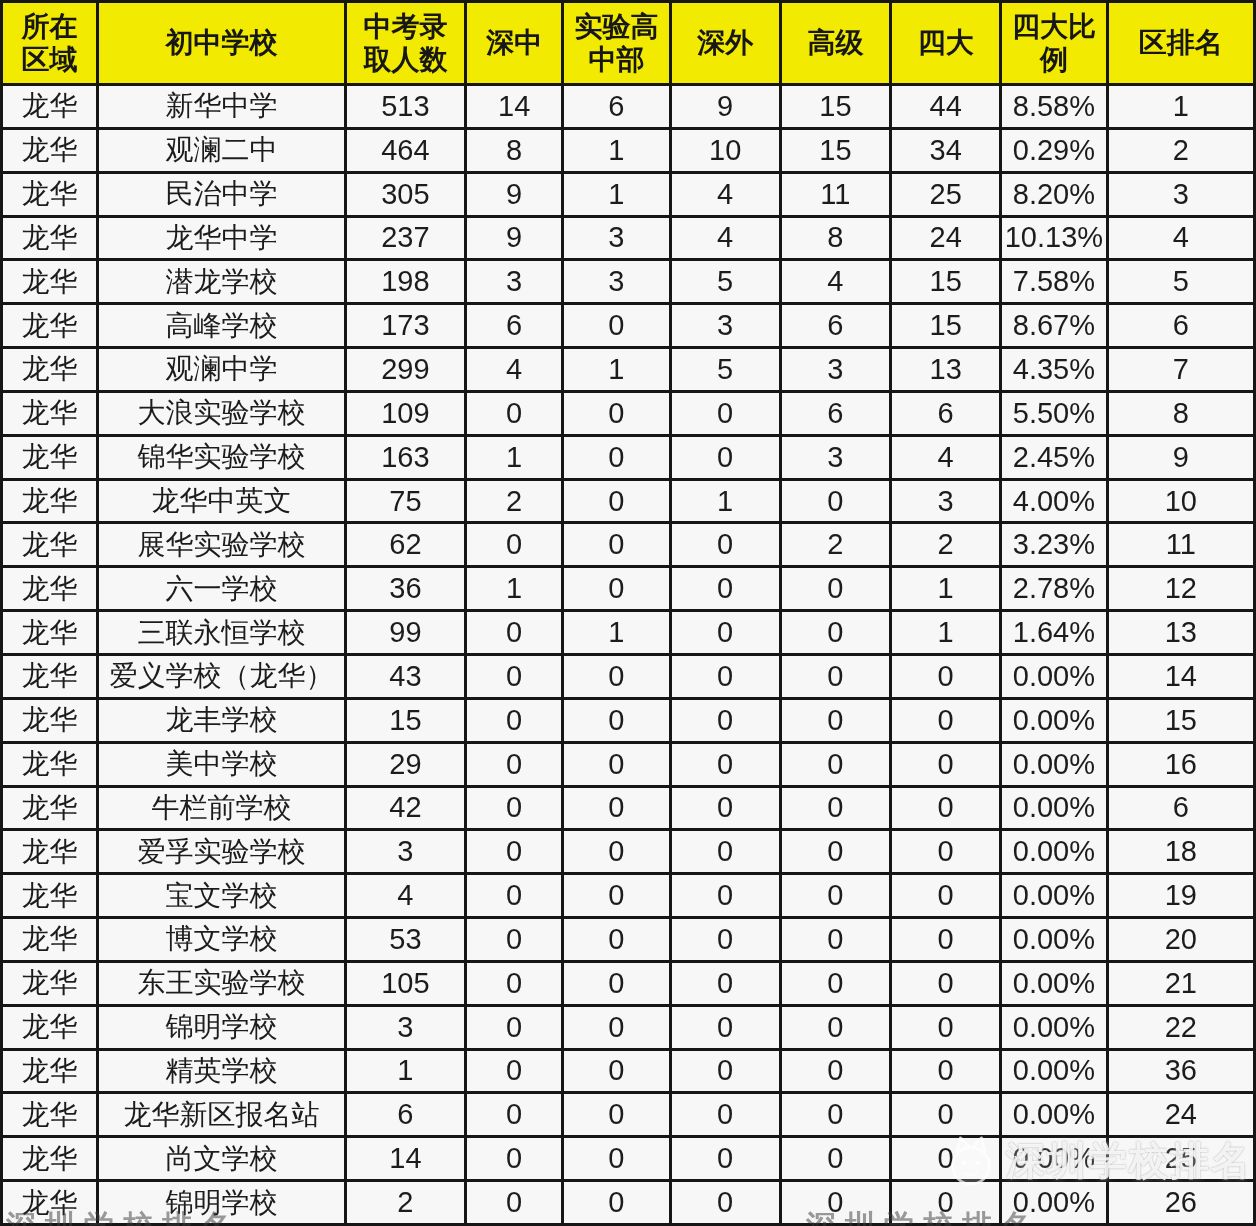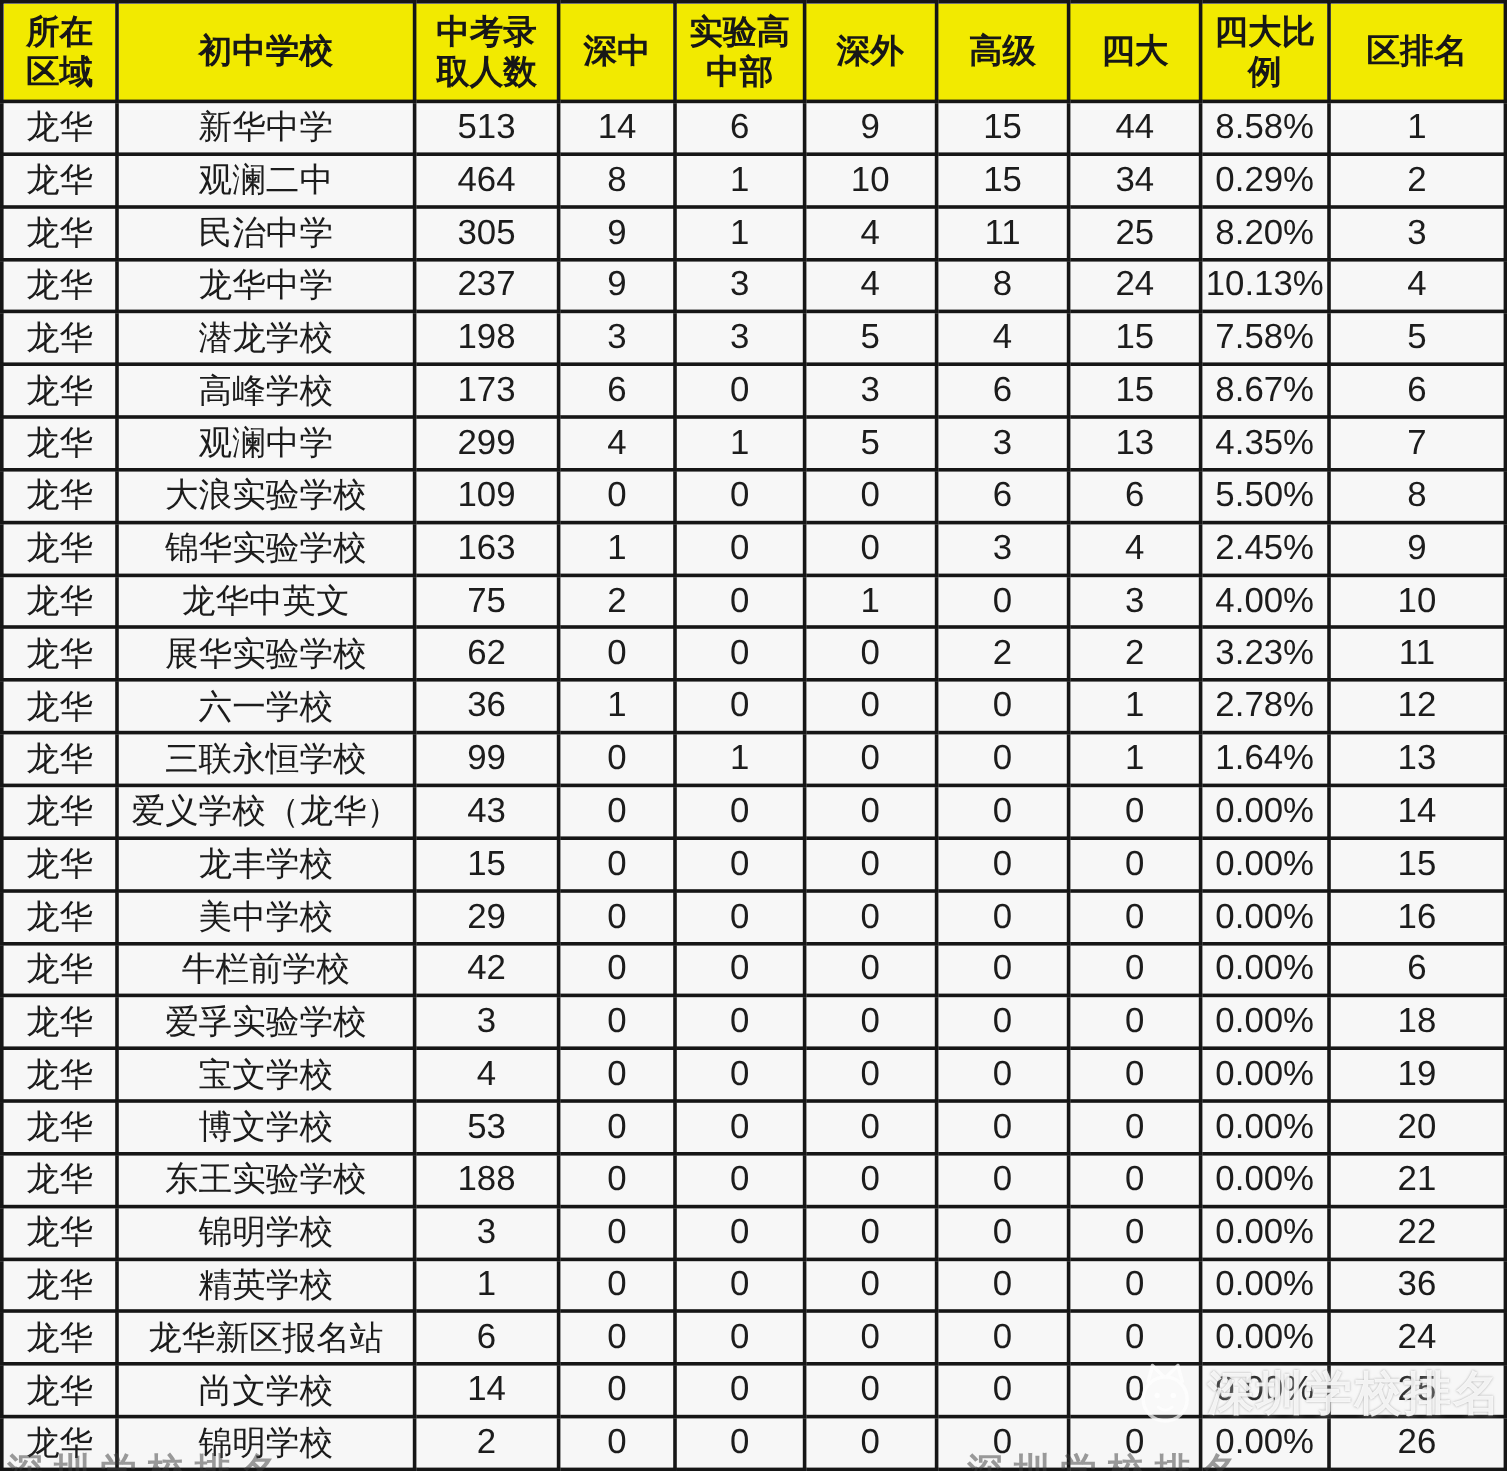--- a/index.html
+++ b/index.html
@@ -352,21 +352,21 @@
           <td class="num">0</td>
           <td class="num">0</td>
           <td class="num">0</td>
           <td class="num">0</td>
           <td class="num">0.00%</td>
           <td class="num">20</td>
         </tr>
         <tr>
           <td>龙华</td>
           <td>东王实验学校</td>
-          <td class="num">188</td>
+          <td class="num">105</td>
           <td class="num">0</td>
           <td class="num">0</td>
           <td class="num">0</td>
           <td class="num">0</td>
           <td class="num">0</td>
           <td class="num">0.00%</td>
           <td class="num">21</td>
         </tr>
         <tr>
           <td>龙华</td>

